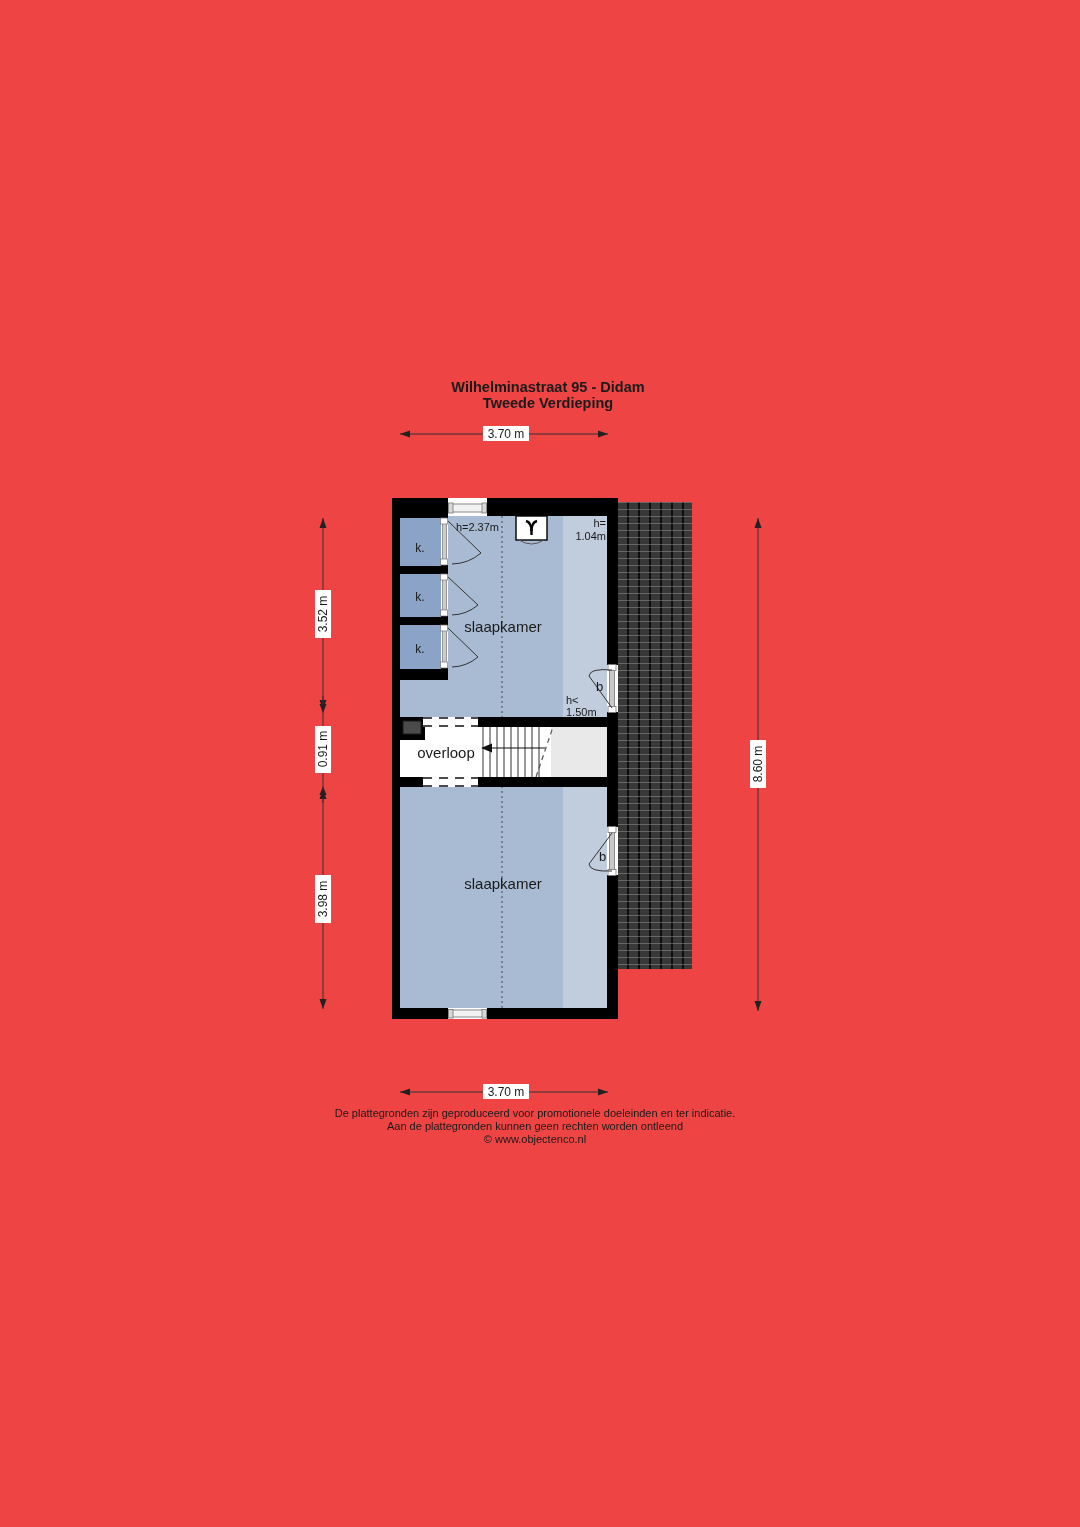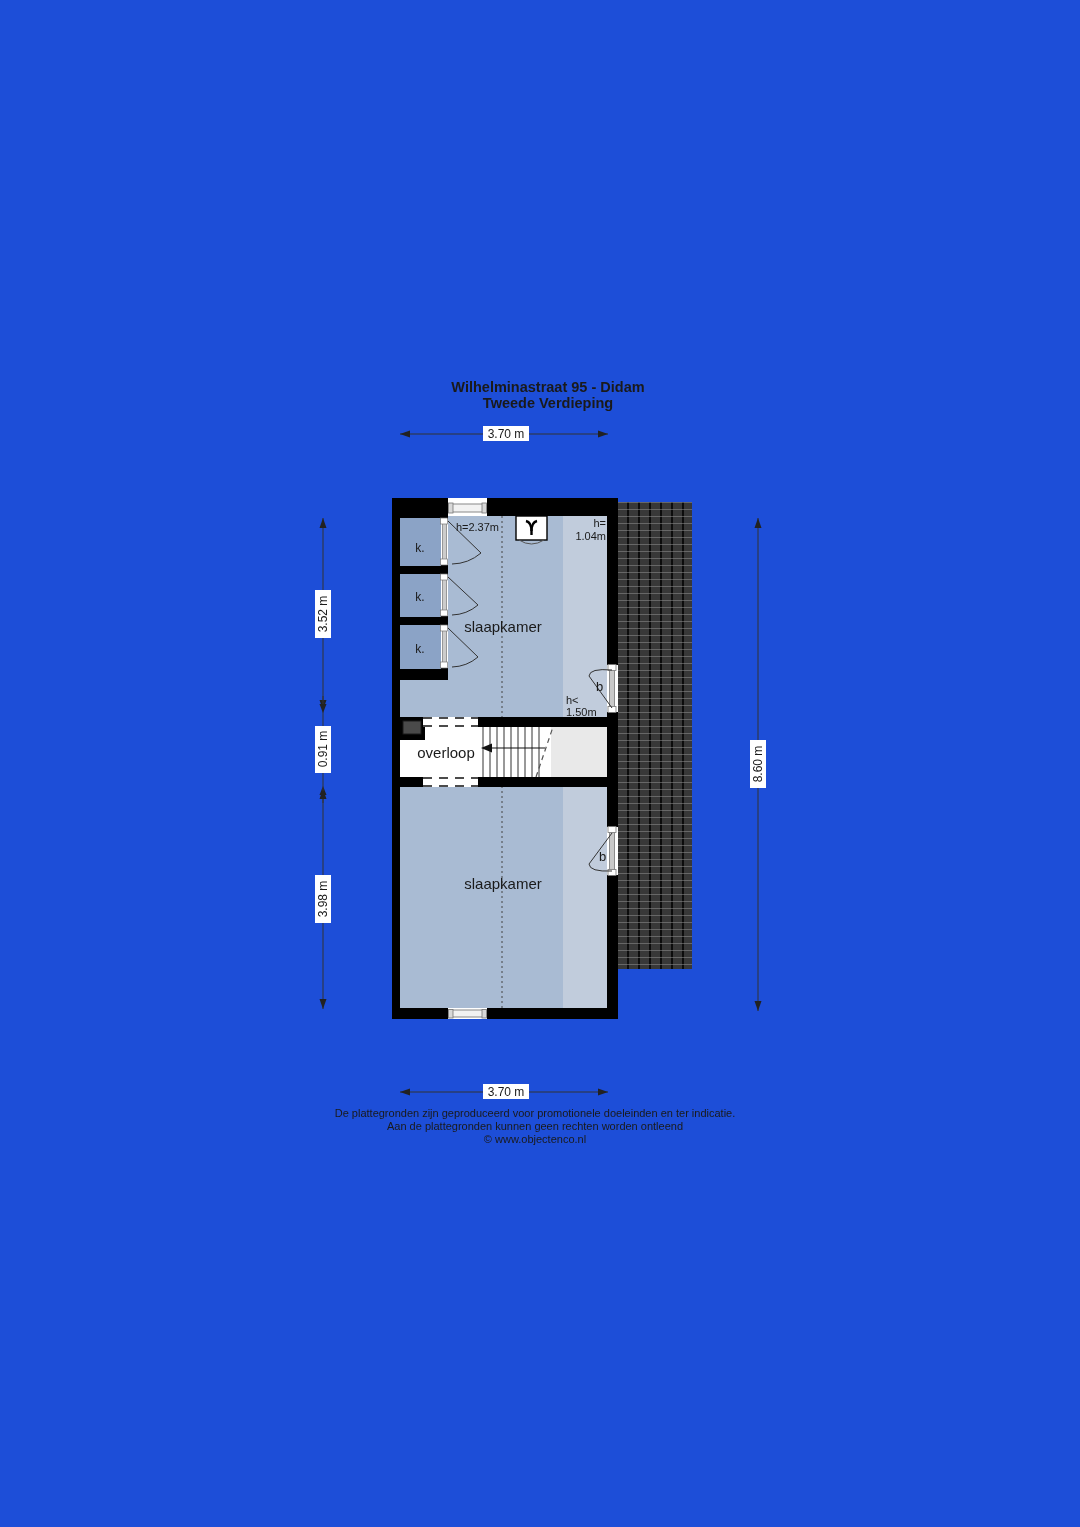--- a/index.html
+++ b/index.html
@@ -1,17 +1,17 @@
 <!DOCTYPE html>
 <html><head>
 <meta charset="utf-8">
 <style>
   html,body{margin:0;padding:0;background:#ffffff;}
   body{width:1080px;height:1527px;position:relative;font-family:"Liberation Sans",sans-serif;}
-  .canvas{position:absolute;inset:0;background:#1d4ed8;overflow:hidden;}
+  .canvas{position:absolute;inset:0;background:#ef4444;overflow:hidden;}
   .roof{
     position:absolute;left:616px;top:502px;width:76px;height:467px;
     background-color:#2c2c2c;
     background-image:
       repeating-linear-gradient(180deg, rgba(150,150,150,0.5) 0 1px, rgba(0,0,0,0) 1px 7px),
       repeating-linear-gradient(90deg, rgba(0,0,0,0.72) 0 2px, rgba(255,255,255,0.06) 2px 11px);
   }
   svg{position:absolute;left:0;top:0;}
   text{fill:#1a1a1a;}
   .t-title{font-size:14.5px;font-weight:bold;}

